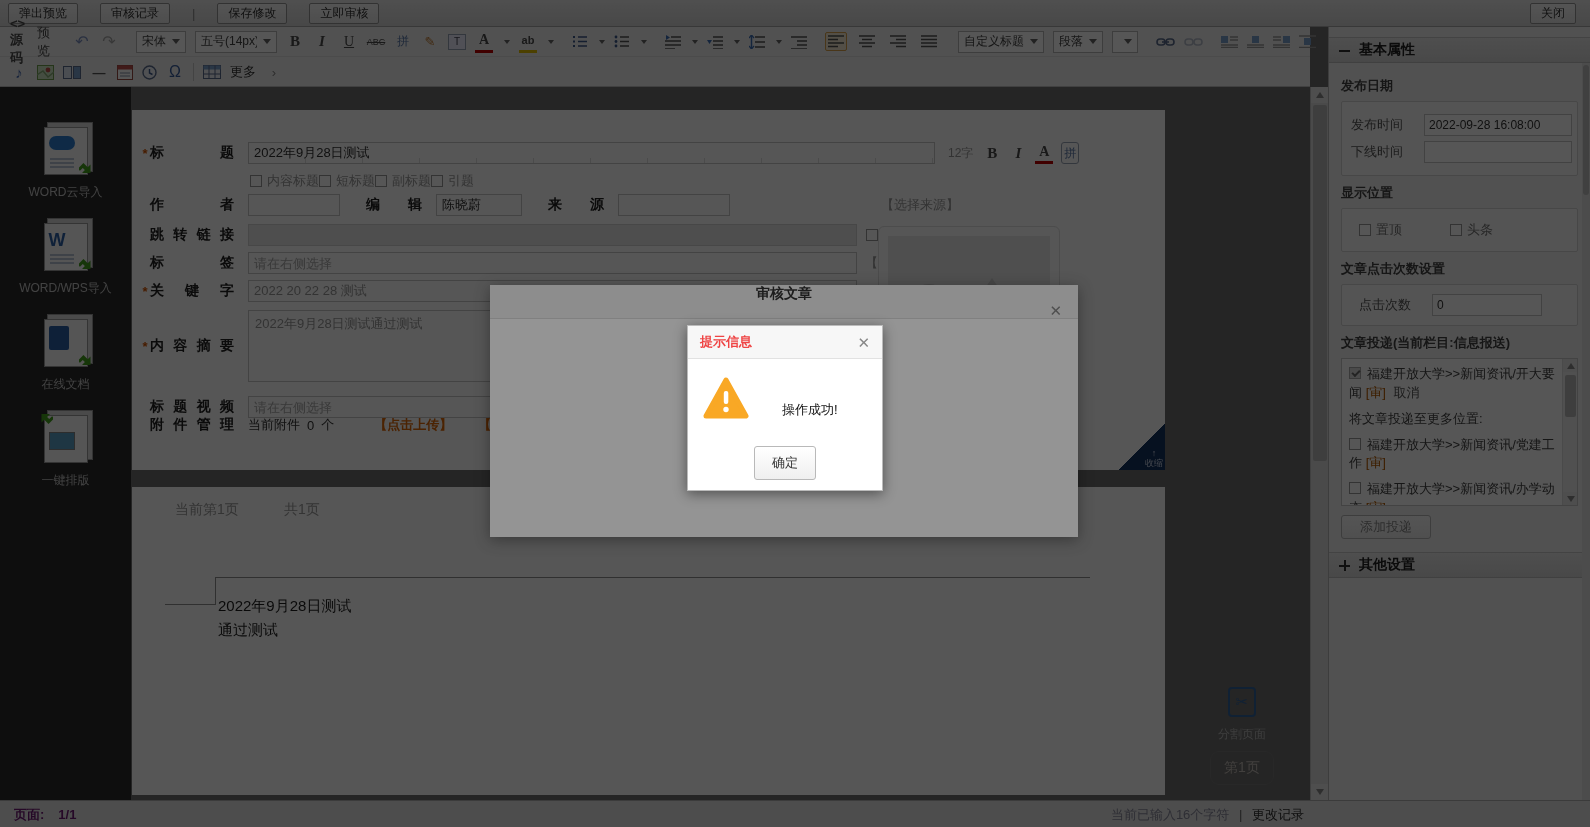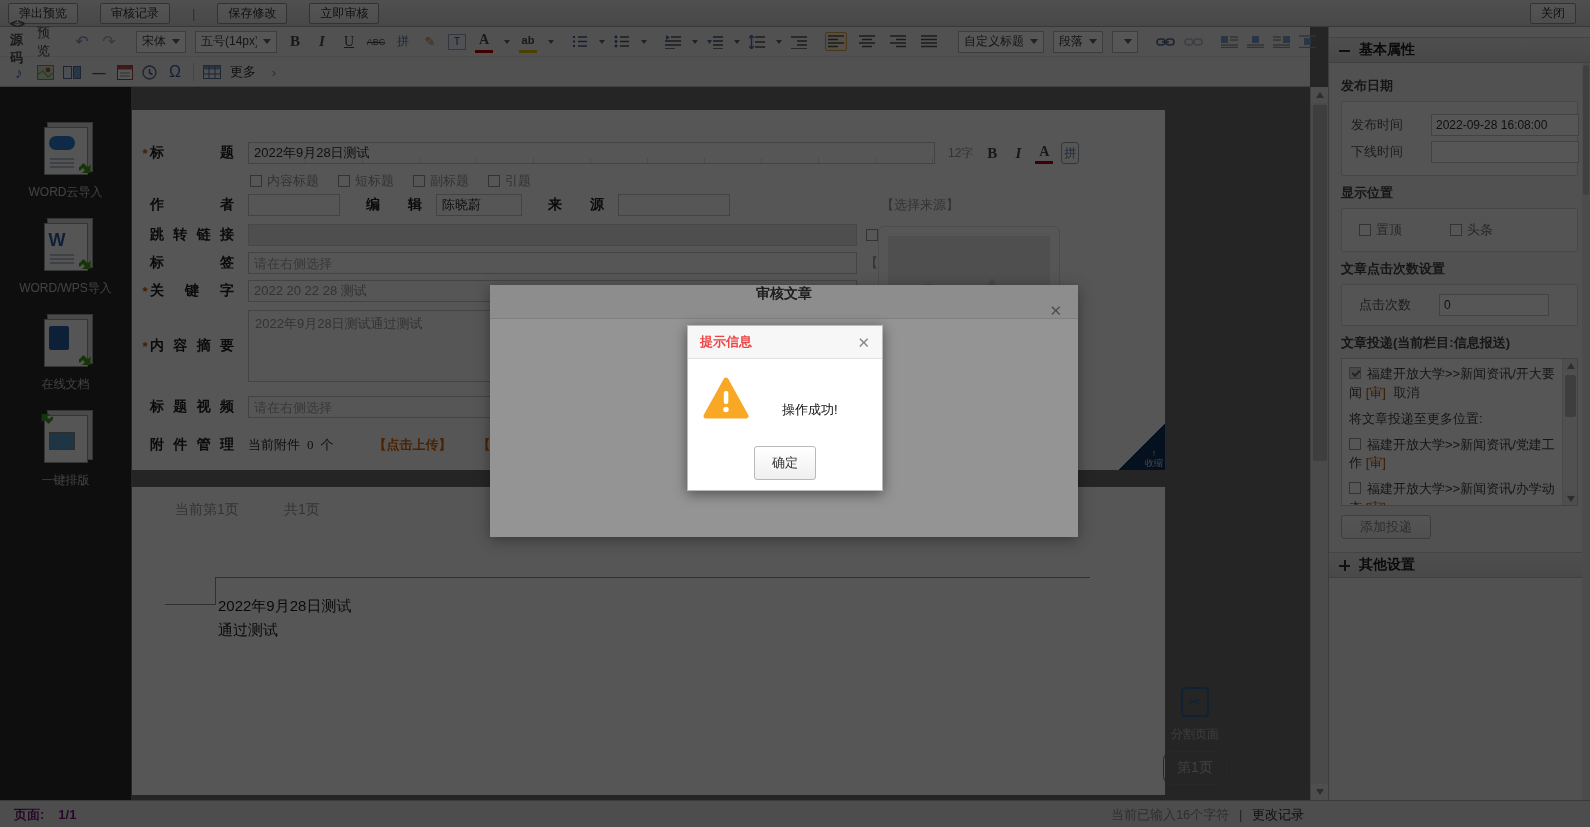--- a/index.html
+++ b/index.html
@@ -95,21 +95,21 @@
     background:linear-gradient(135deg, transparent 49.5%, #16345f 50%); }
   .shrink .txt2 { position:absolute; right:2px; bottom:2px; color:#cdd7ea; font-size:9px;
     text-align:center; line-height:10px; }
 
   .pgind { position:absolute; top:14px; font-size:14px; color:#9b9b9b; }
   .outline-a { position:absolute; left:83px; top:90px; width:875px; height:28px;
     border-top:1px solid #8f8f8f; border-left:1px solid #8f8f8f; }
   .outline-b { position:absolute; left:33px; top:117px; width:50px; border-top:1px solid #8f8f8f; }
   .cline { position:absolute; left:86px; font-size:15px; color:#1e1e1e; }
 
-  .split-block { position:absolute; left:1147px; top:600px; width:96px; text-align:center; }
+  .split-block { position:absolute; left:1194px; top:600px; width:96px; text-align:center; }
   .split-ic { width:28px; height:30px; margin:0 auto; border:2px solid #33639c; border-radius:4px;
     color:#33639c; font-size:15px; display:flex; align-items:center; justify-content:center; }
   .split-lb { margin-top:9px; font-size:12px; color:#b9b9b9; }
   .page-tab { margin-top:8px; display:inline-block; padding:7px 13px; border:1px solid #787878;
     border-radius:9px; color:#c4beb8; font-size:14px; }
 
   
   .vscroll { position:absolute; left:1310px; top:87px; width:18px; height:713px; background:#dcdcdc;
     border-left:1px solid #bdbdbd; }
   .sarrow { position:absolute; left:0; width:18px; height:16px; background:#e8e8e8;
@@ -127,21 +127,21 @@
   .phead { height:26px; margin-top:10px; background:linear-gradient(#eaeaea,#d8d8d8);
     border-top:1px solid #c9c9c9; border-bottom:1px solid #bdbdbd;
     display:flex; align-items:center; padding-left:10px; gap:9px; }
   .phead .ttl { font-size:14px; font-weight:bold; color:#222; }
   .mini-ic { width:11px; height:11px; position:relative; }
   .mini-ic::before { content:""; position:absolute; left:0; top:5px; width:11px; height:2px; background:#333; }
   .mini-ic.plus::after { content:""; position:absolute; left:5px; top:0; width:2px; height:11px; background:#333; }
   .psec { padding:6px 12px 0; }
   .seclabel { font-size:13px; font-weight:bold; color:#444; margin:8px 0 6px; }
   .pbox { border:1px solid #d2d2d2; background:#fbfbfb; padding:7px 9px; border-radius:2px; }
-  .prow { display:flex; align-items:center; margin:5px 0; gap:20px; }
+  .prow { display:flex; align-items:center; margin:5px 0; gap:13px; }
   .prow .plb { width:60px; font-size:13px; color:#555; flex:none; }
   .ptxt { height:22px; border:1px solid #c5c5c5; background:#fff; font-size:12px; color:#333;
     padding:0 4px; width:148px; font-family:inherit; }
   .calbtn { width:18px; height:17px; border:1px solid #8096b8; background:linear-gradient(#eef2f8,#dfe6f0);
     position:relative; flex:none; }
   .calbtn::before { content:""; position:absolute; left:0; top:0; right:0; height:4px; background:#b5524a; }
   .calbtn::after { content:""; position:absolute; left:3px; top:7px; right:3px; height:6px;
     background:repeating-linear-gradient(to right,#9fb0c8 0 2px, transparent 2px 4px); }
   .pcheck { display:flex; align-items:center; }
   .listbox { position:relative; border:1px solid #c9c9c9; background:#fff; height:148px;
@@ -456,21 +456,21 @@
     <div class="frow" style="top:32px;">
       <span class="req">*</span>
       <span class="flabel">标 题</span>
       <input class="txt" style="width: 687px; background-image: repeating-linear-gradient(to right, transparent 0px, transparent 56px, rgb(222, 222, 222) 56px, rgb(222, 222, 222) 57px); background-size: 100% 5px; background-position: center bottom; background-repeat: no-repeat;" value="2022年9月28日测试">
       <span class="small-gray" style="margin-left:13px;">12字</span>
       <span class="ti serifB" style="margin-left:10px;">B</span>
       <span class="ti serifI" style="margin-left:8px;">I</span>
       <span class="ti fcolA" style="margin-left:8px;">A</span>
       <span class="ti" style="margin-left:8px;color:#5b79a8;font-size:12px;border:1px solid #9aa5b5;border-radius:3px;padding:0 2px;">拼</span>
     </div>
-    <div class="frow" style="top:62px;left:118px;gap:19px;">
+    <div class="frow" style="top:62px;left:118px;">
       <span class="pcheck">
           <span class="cb"></span>
           <span class="cblabel">内容标题</span>
         </span>
       <span class="pcheck">
           <span class="cb"></span>
           <span class="cblabel">短标题</span>
         </span>
       <span class="pcheck">
           <span class="cb"></span>
@@ -512,21 +512,21 @@
     <div class="frow" style="top:200px;">
       <span class="req">*</span>
       <span class="flabel">内容摘要</span>
       <textarea class="ta" style="">2022年9月28日测试通过测试</textarea>
     </div>
     <div class="frow" style="top:286px;">
       <span class="req"></span>
       <span class="flabel">标题视频</span>
       <input class="txt" style="width: 609px;" placeholder="请在右侧选择">
     </div>
-    <div class="frow" style="top:326px;font-family:Liberation Serif, serif;">
+    <div class="frow" style="top:306px;">
       <span class="req"></span>
       <span class="flabel">附件管理</span>
       <span style="font-size:13px;color:#333;">当前附件</span>
       <span style="font-size:13px;color:#333;margin-left:7px;">0</span>
       <span style="font-size:13px;color:#333;margin-left:7px;">个</span>
       <span class="link orange" style="margin-left:40px;font-weight:bold;">【点击上传】</span>
       <span class="link orange" style="margin-left:26px;font-weight:bold;">【</span>
     </div>
     <div class="img-ph">
       <div class="img-ph-in"></div>

